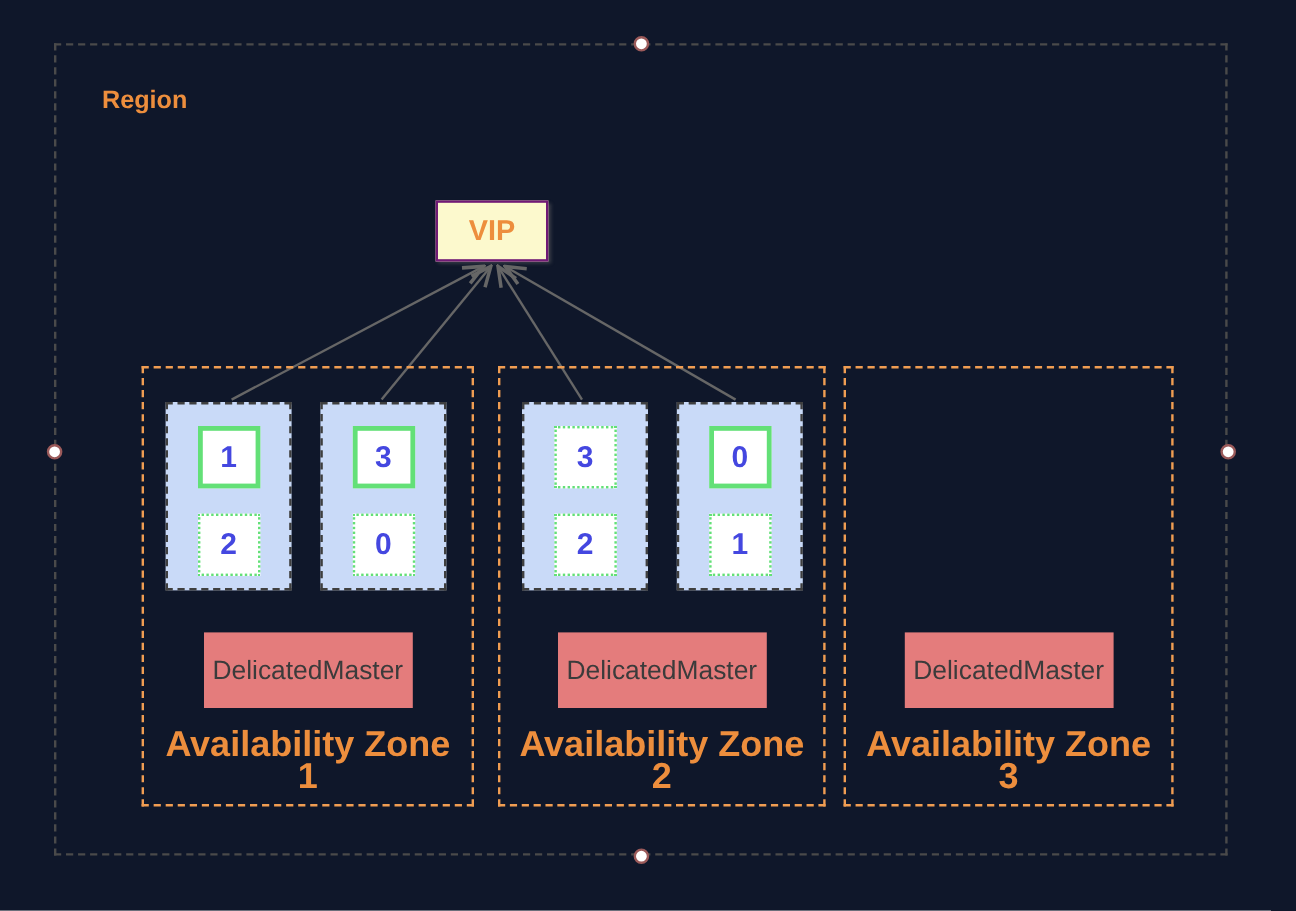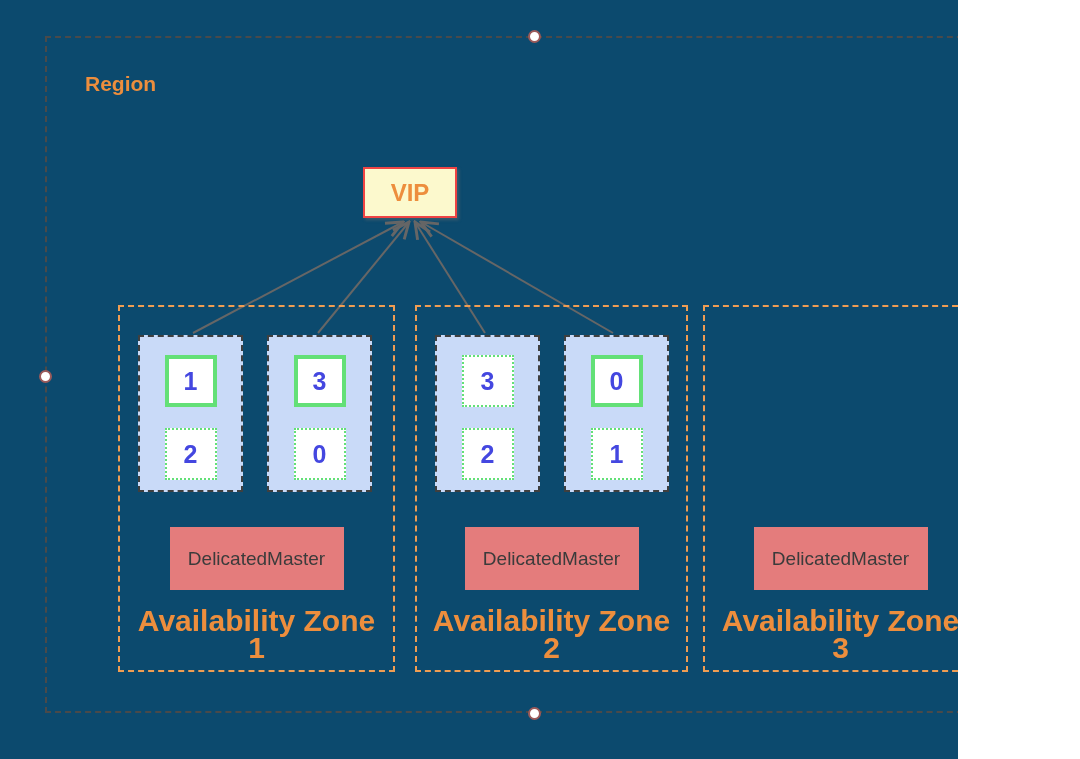--- a/index.html
+++ b/index.html
@@ -12,22 +12,22 @@
     --red:#e47c7c;
     --vip-yellow:#fcf9cd;
     --line-gray:#666666;
     --region-border:#4a4a4a;
     --handle-border:#9b5a5a;
   }
   html,body{margin:0;padding:0;background:#ffffff;}
   body{font-family:"Liberation Sans", sans-serif;}
   .canvas{
     position:relative;
-    width:958px;height:759px;
-    background:#0c4a6e;
+    width:1080px;height:759px;
+    background:#0f172a;
     overflow:hidden;
   }
   .region-boundary{
     position:absolute;
     left:45px;top:36px;width:978px;height:677px;
     border:2px dashed var(--region-border);
     box-sizing:border-box;
   }
   .region-label{
     position:absolute;
@@ -44,21 +44,21 @@
     box-sizing:content-box;
   }
   .handle-top{left:528px;top:30px;}
   .handle-bottom{left:528px;top:707px;}
   .handle-left{left:39px;top:370px;}
   .handle-right{left:1017px;top:370px;}
   .vip-box{
     position:absolute;
     left:363px;top:167px;width:94px;height:51px;
     background:var(--vip-yellow);
-    border:2px solid #ef4444;
+    border:2px solid #701a75;
     box-sizing:border-box;
     display:flex;align-items:center;justify-content:center;
     box-shadow:2px 2px 3px rgba(110,110,110,0.45);
   }
   .vip-label{
     color:var(--orange-text);
     font-size:24px;font-weight:bold;
   }
   .arrows{
     position:absolute;left:0;top:0;width:1080px;height:759px;
@@ -98,21 +98,21 @@
   }
   .master-box{
     position:absolute;
     left:50%;transform:translateX(-50%);
     top:220px;width:174px;height:63px;
     background:var(--red);
     display:flex;align-items:center;justify-content:center;
   }
   .master-label{
     color:#3b3b3b;
-    font-size:19px;
+    font-size:22px;
   }
   .zone-label{
     position:absolute;
     top:300px;left:0;width:100%;
     text-align:center;
     color:var(--orange-text);
     font-size:30px;font-weight:bold;
     line-height:27px;
   }
 </style>

